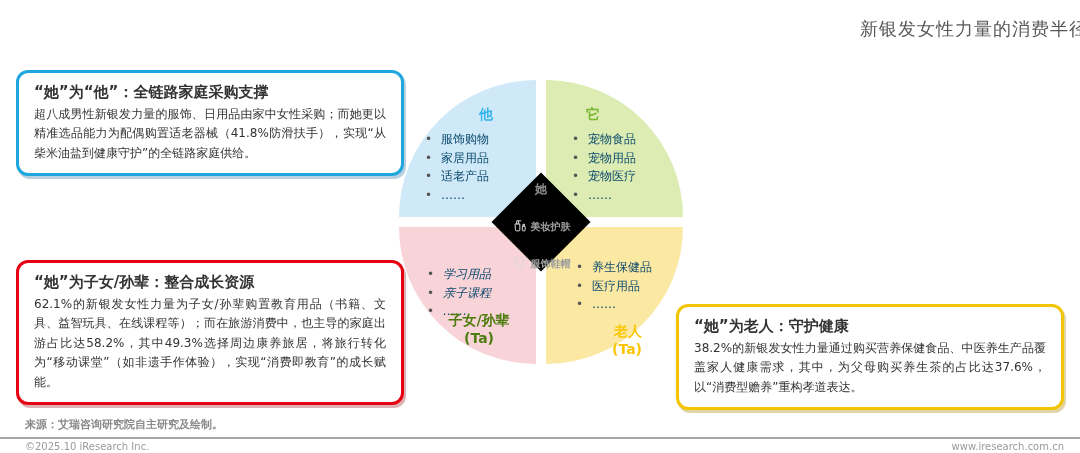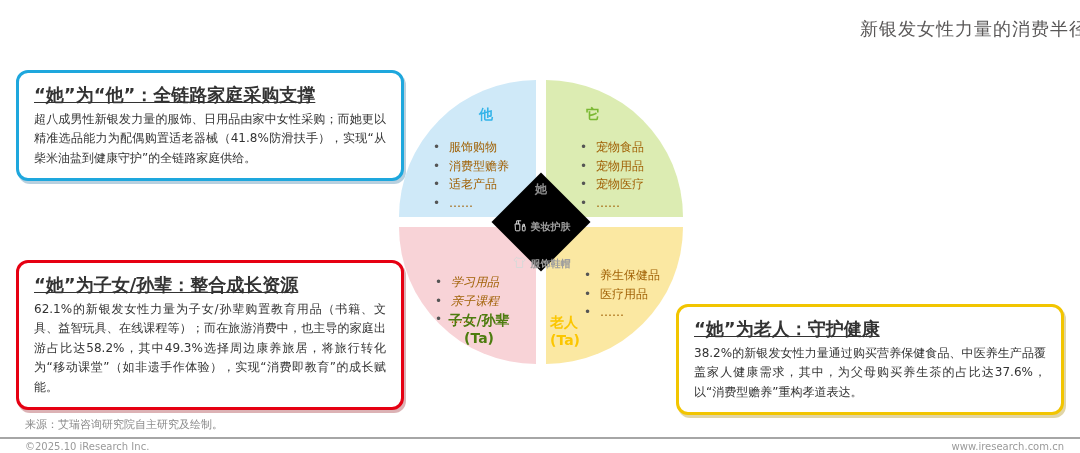--- a/index.html
+++ b/index.html
@@ -6,58 +6,58 @@
   .canvas{position:relative;width:1080px;height:453px;background:#fff;overflow:hidden;
           font-family:"DejaVu Sans","Liberation Sans",sans-serif;}
 
   
   .page-title{position:absolute;top:9px;left:0;width:100%;margin:8px;text-align:right;
               font-size:18px;font-weight:normal;color:#595757;letter-spacing:1px;}
 
   
   .info-box{position:absolute;width:388px;box-sizing:border-box;background:#fff;
             border-radius:12px;padding:9px 15px 10px;}
-  .info-box h2{margin:1px 0 3px;font-size:18px;color:#333;font-weight:bold;text-decoration:underline;}
+  .info-box h2{margin:1px 0 3px;font-size:15px;color:#333;font-weight:bold;}
   .info-box p{margin:0;font-size:12px;line-height:1.62;color:#333;text-align:justify;}
   .box-tl{left:16px;top:70px;min-height:105px;border:3px solid #1ea7dd;box-shadow:2px 3px 0 rgba(20,100,150,.3);}
   .box-tr{left:676px;top:70px;min-height:112px;border:3px solid #4f9f35;box-shadow:2px 3px 0 rgba(40,90,25,.3);}
   .box-bl{left:16px;top:260px;min-height:100px;border:3px solid #e60012;box-shadow:2px 3px 0 rgba(140,0,10,.3);}
   .box-br{left:676px;top:260px;min-height:88px;border:3px solid #f2c500;box-shadow:2px 3px 0 rgba(170,135,0,.35);margin-top:44px;}
 
   
   .wheel{position:absolute;left:399px;top:80px;width:284px;height:284px;}
   .quad{position:absolute;width:137px;height:137px;}
   .quad-tl{left:0;top:0;background:#cfe9f8;border-top-left-radius:100%;}
   .quad-tr{right:0;top:0;background:#dcecb2;border-top-right-radius:100%;}
   .quad-bl{left:0;bottom:0;background:#f8d3d7;border-bottom-left-radius:100%;}
   .quad-br{right:0;bottom:0;background:#fbe8a2;border-bottom-right-radius:100%;}
   .quad-label{position:absolute;font-size:14px;font-weight:bold;line-height:1.25;}
   .quad-tl .quad-label{left:80px;top:26px;color:#35b4e9;}
   .quad-tr .quad-label{left:40px;top:26px;color:#7ab832;}
   .quad-bl .quad-label{left:28px;top:85px;width:104px;text-align:center;color:#4d7c0f;}
-  .quad-br .quad-label{left:4px;top:87px;width:92px;text-align:left;color:#fbc600;}
-  .quad ul{list-style:none;margin:8px;padding:0;position:absolute;font-size:12px;color:#a16207;}
+  .quad-br .quad-label{left:4px;top:96px;width:92px;text-align:right;color:#fbc600;}
+  .quad ul{list-style:none;margin:0;padding:0;position:absolute;font-size:12px;color:#0c4a6e;}
   .quad li{margin:0 0 3px;white-space:nowrap;line-height:1.3;}
   .quad li::before{content:"•";margin-right:9px;color:#555;}
   .quad-tl ul{left:26px;top:52px;}
   .quad-tr ul{left:26px;top:52px;}
   .quad-bl ul{left:28px;top:40px;font-style:italic;}
   .quad-br ul{left:30px;top:33px;}
 
   
   .diamond{position:absolute;left:107px;top:107px;width:70px;height:70px;background:#000;
            transform:rotate(45deg);}
   .center-content{position:absolute;left:92px;top:101px;width:100px;text-align:center;}
   .center-label{font-size:12px;font-weight:bold;color:#8f8f8f;}
   .center-row{display:flex;align-items:center;justify-content:center;gap:4px;margin-top:20px;
               font-size:10px;font-weight:bold;color:#9e9e9e;}
   .center-row svg{flex:0 0 auto;}
 
   
-  .source{position:absolute;left:25px;top:417px;font-size:11px;font-weight:normal;color:#8a8a8a;}
+  .source{position:absolute;left:25px;top:417px;font-size:11px;font-weight:bold;color:#8a8a8a;}
   .divider{position:absolute;left:0;top:437px;width:1080px;height:2px;background:#a6a6a6;}
   .copyright{position:absolute;left:25px;top:441px;font-size:10px;color:#9a9a9a;}
   .website{position:absolute;right:16px;top:441px;font-size:10px;color:#9a9a9a;}
 </style>
 </head>
 <body>
 
 <div class="canvas">
 
   <h1 class="page-title">新银发女性力量的消费半径</h1>
@@ -77,21 +77,21 @@
     <h2>“她”为老人：守护健康</h2>
     <p>38.2%的新银发女性力量通过购买营养保健食品、中医养生产品覆盖家人健康需求，其中，为父母购买养生茶的占比达37.6%，以“消费型赡养”重构孝道表达。</p>
   </section>
 
   <div class="wheel">
 
     <div class="quad quad-tl">
       <div class="quad-label">他</div>
       <ul>
         <li><span>服饰购物</span></li>
-        <li><span>消费型赡养</span></li>
+        <li><span>家居用品</span></li>
         <li><span>适老产品</span></li>
         <li><span>……</span></li>
       </ul>
     </div>
 
     <div class="quad quad-tr">
       <div class="quad-label">它</div>
       <ul>
         <li><span>宠物食品</span></li>
         <li><span>宠物用品</span></li>

